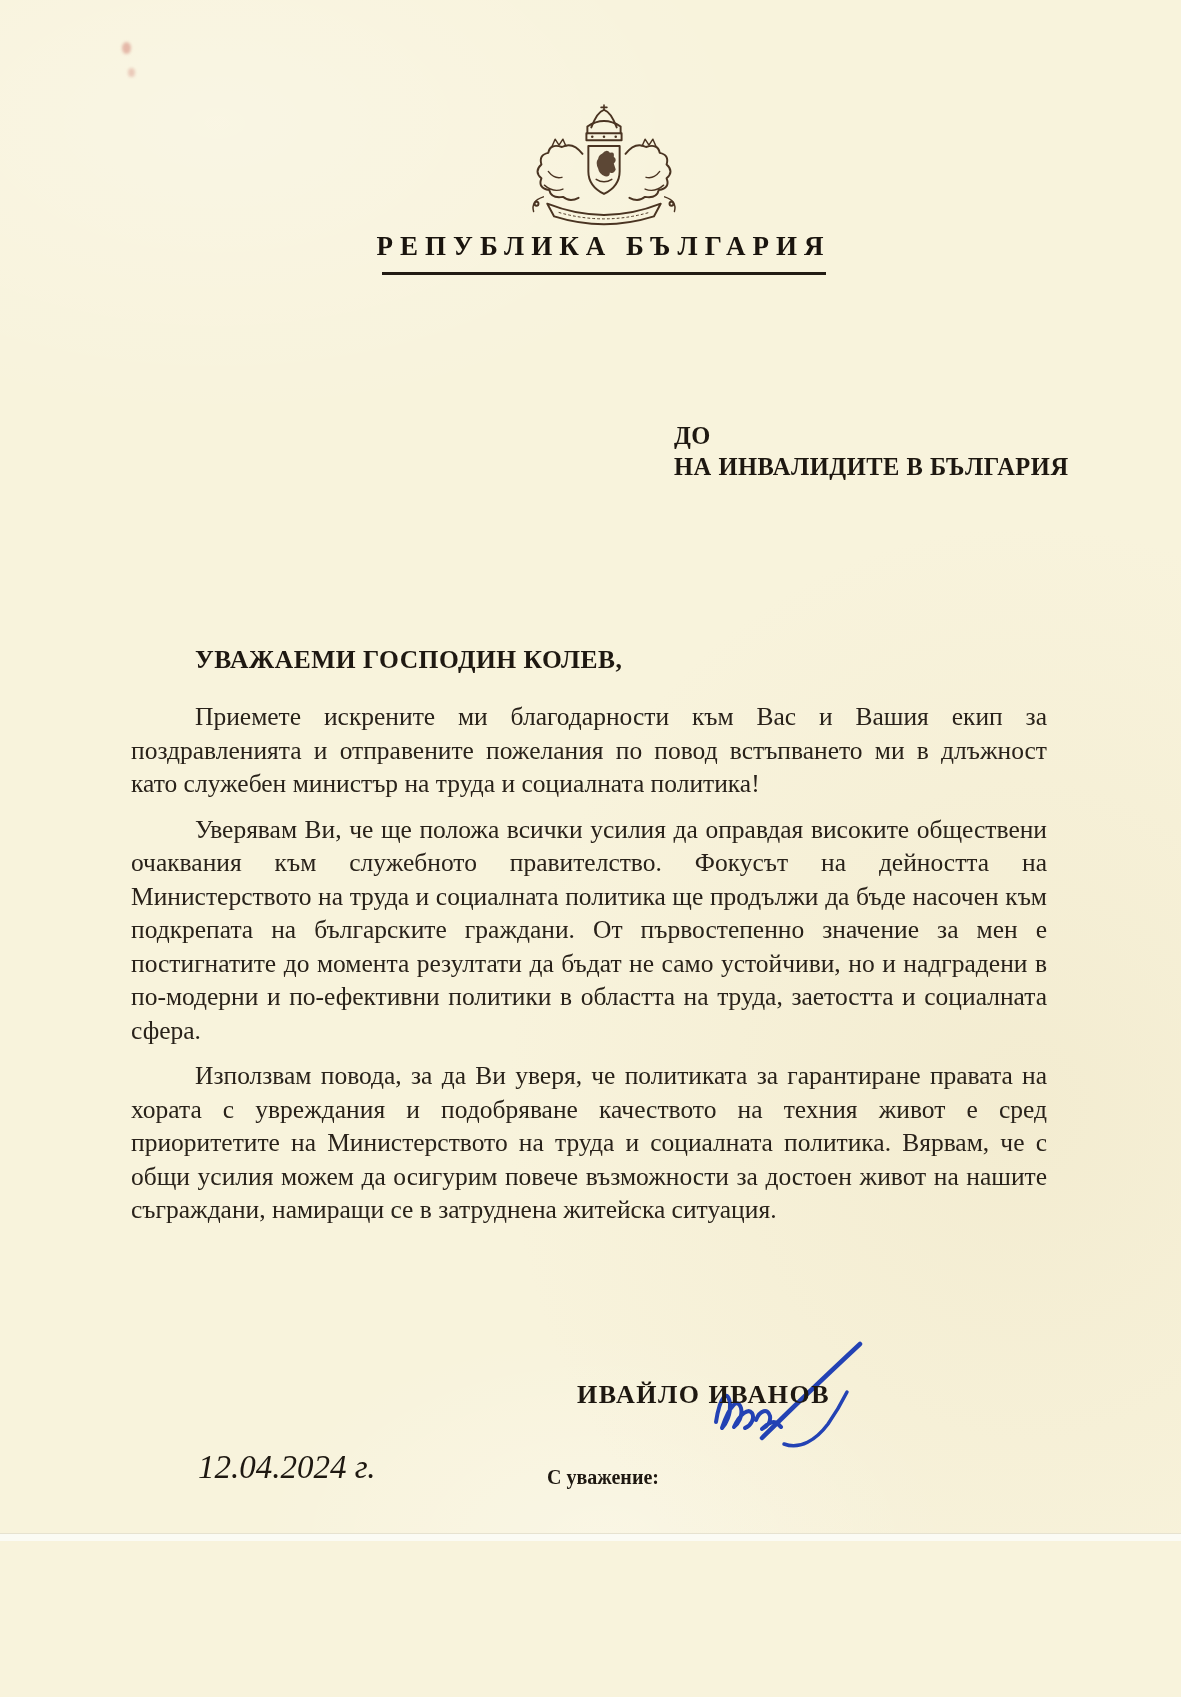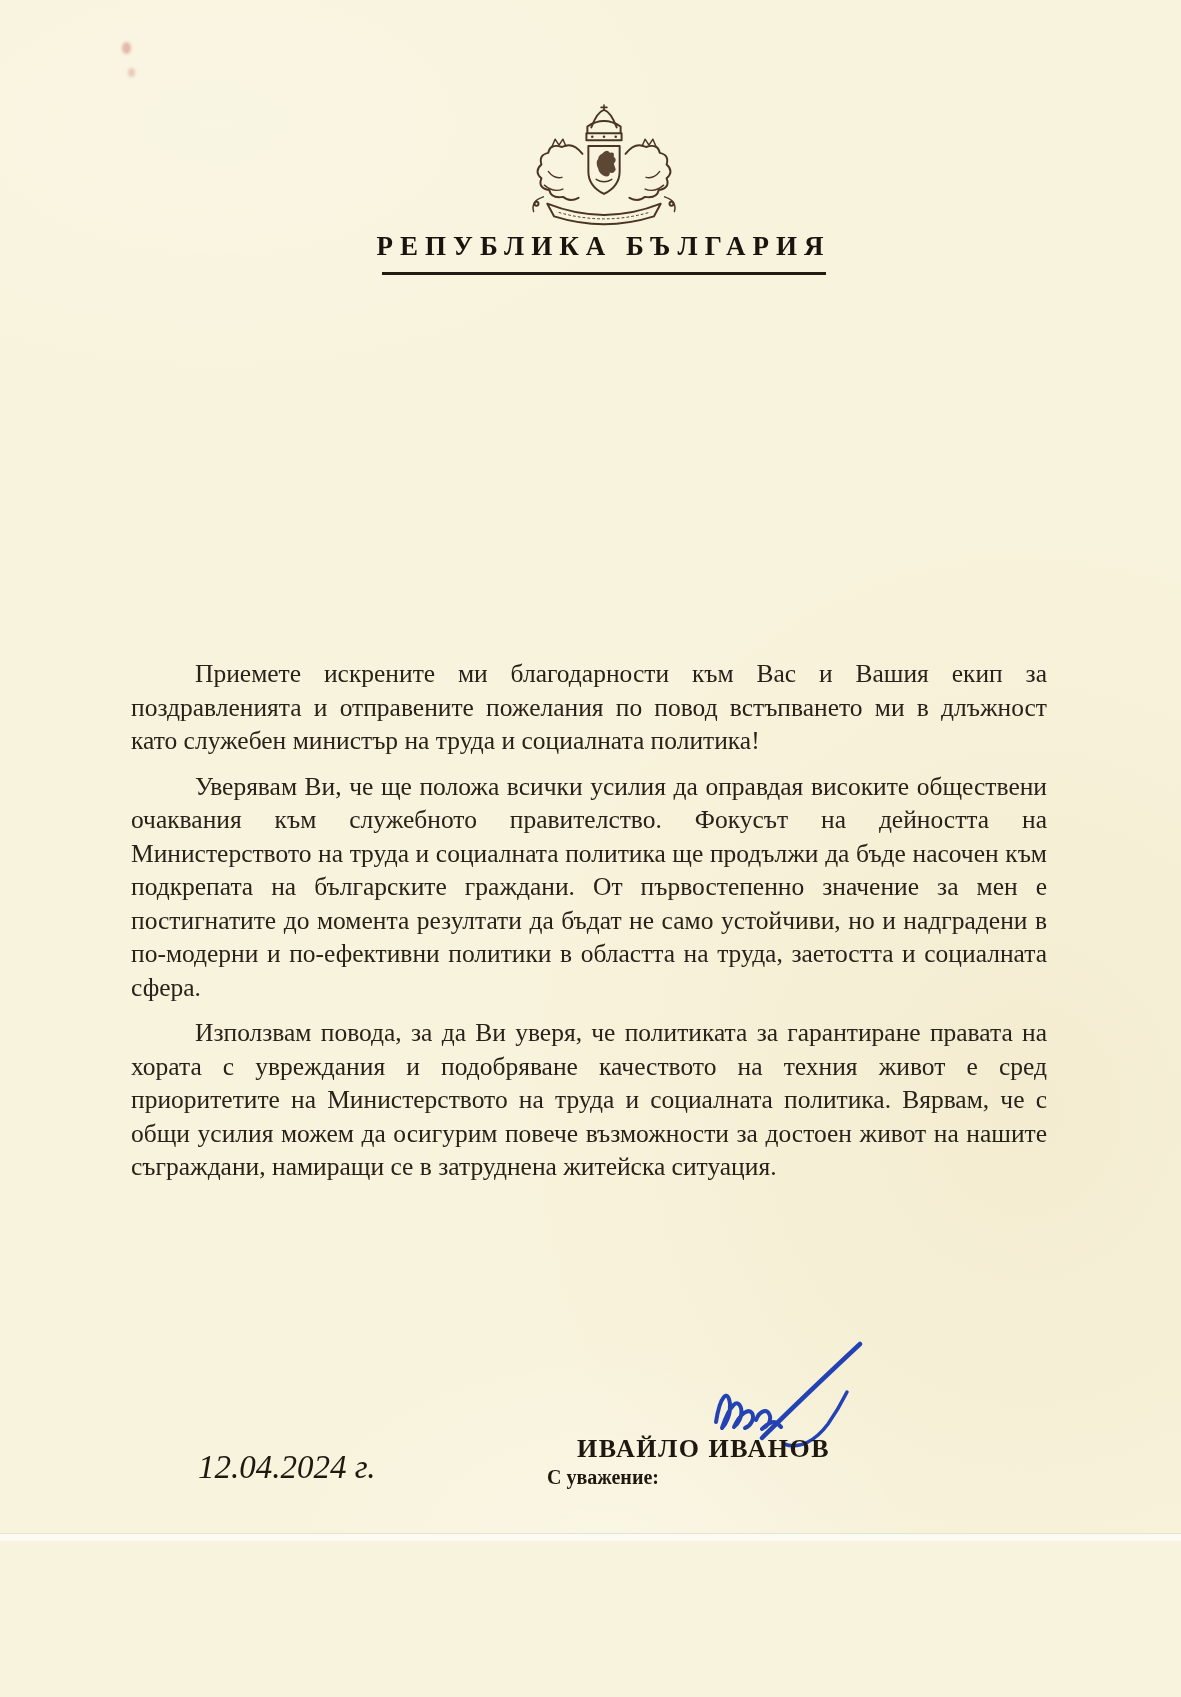--- a/index.html
+++ b/index.html
@@ -120,21 +120,21 @@
     left: 198px;
     top: 1449px;
     font-size: 33px;
     font-weight: normal;
     font-style: italic;
     color: #1e1811;
   }
   .signer-name {
     position: absolute;
     left: 577px;
-    top: 1434px;
+    top: 1380px;
     font-size: 26px;
     font-weight: bold;
     letter-spacing: 1.5px;
     color: #1e1811;
   }
 
   
   .speck { position: absolute; border-radius: 50%; filter: blur(1.5px); }
   .speck-1 { left: 122px; top: 42px; width: 9px; height: 12px; background: rgba(205,110,100,0.45); }
   .speck-2 { left: 128px; top: 68px; width: 7px; height: 9px; background: rgba(205,120,110,0.35); }
@@ -185,23 +185,26 @@
 
       <path d="M62 103 q58 23 116 0 l-7 13 q-51 16 -102 0 z"></path>
       <path d="M74 112 q46 13 92 0" stroke-width="1" stroke-dasharray="2 3"></path>
     </g>
   </svg>
 
   <div class="country-title">РЕПУБЛИКА БЪЛГАРИЯ</div>
   <div class="country-underline"></div>
 
   <div class="recipient">
+    <div>ДО</div>
+    <div>НА ИНВАЛИДИТЕ В БЪЛГАРИЯ</div>
   </div>
 
   <div class="body-block">
+    <div class="salutation">УВАЖАЕМИ ГОСПОДИН КОЛЕВ,</div>
     <p>Приемете искрените ми благодарности към Вас и Вашия екип за поздравленията и отправените пожелания по повод встъпването ми в длъжност като служебен министър на труда и социалната политика!</p>
     <p>Уверявам Ви, че ще положа всички усилия да оправдая високите обществени очаквания към служебното правителство. Фокусът на дейността на Министерството на труда и социалната политика ще продължи да бъде насочен към подкрепата на българските граждани. От първостепенно значение за мен е постигнатите до момента резултати да бъдат не само устойчиви, но и надградени в по-модерни и по-ефективни политики в областта на труда, заетостта и социалната сфера.</p>
     <p>Използвам повода, за да Ви уверя, че политиката за гарантиране правата на хората с увреждания и подобряване качеството на техния живот е сред приоритетите на Министерството на труда и социалната политика. Вярвам, че с общи усилия можем да осигурим повече възможности за достоен живот на нашите съграждани, намиращи се в затруднена житейска ситуация.</p>
   </div>
 
   <div class="sign-label">С уважение:</div>
 
   <svg class="signature-svg" width="172" height="120" viewBox="0 0 172 120" aria-hidden="true">
     <g stroke="#2342b4" fill="none" stroke-linecap="round" stroke-linejoin="round">
       <path stroke-width="4" d="M12 88 C16 62 24 54 26 70 C27 80 22 90 18 94 C26 70 34 64 37 74 C39 82 34 90 30 93 C36 80 44 74 48 79 C51 84 47 92 41 94"></path>

